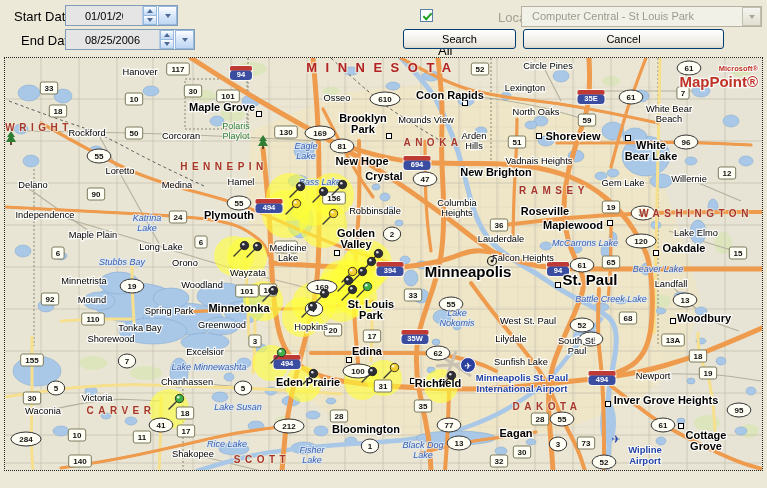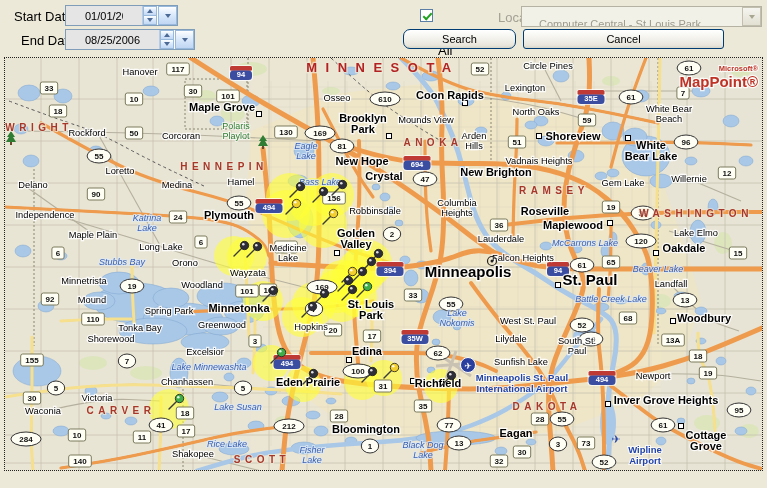--- a/index.html
+++ b/index.html
@@ -11,21 +11,21 @@
   .spinner{width:14px;display:flex;flex-direction:column;border-left:1px solid #b7cbe2;}
   .spin{flex:1;background:linear-gradient(180deg,#fdfeff,#dceafb 45%,#c2d8f4);border:1px solid #98b8dc;display:flex;align-items:center;justify-content:center;}
   .spin+.spin{border-top:none;}
   .arr-up{width:0;height:0;border-left:3px solid transparent;border-right:3px solid transparent;border-bottom:4px solid #4d6a96;}
   .arr-dn{width:0;height:0;border-left:3px solid transparent;border-right:3px solid transparent;border-top:4px solid #4d6a96;}
   .dropbtn{width:17px;margin-left:1px;background:linear-gradient(180deg,#fdfeff,#dceafb 45%,#bfd6f3);border:1px solid #98b8dc;display:flex;align-items:center;justify-content:center;}
   .xpbtn{position:absolute;border:1px solid #003c74;border-radius:3px;background:linear-gradient(180deg,#ffffff 0%,#f5f4ef 40%,#e8e6dc 85%,#d8d5c8 100%);font:11px "Liberation Sans",sans-serif;display:flex;align-items:center;justify-content:center;box-sizing:border-box;}
   .checkbox{position:absolute;width:13px;height:13px;background:#fff;border:1px solid #5a7ea5;box-sizing:border-box;}
   .checkmark{position:absolute;left:2px;top:3px;width:7px;height:3px;border-left:2px solid #21a121;border-bottom:2px solid #21a121;transform:rotate(-47deg);}
   .combo{position:absolute;display:flex;border:1px solid #b5b2a4;background:#f2f1e7;box-sizing:border-box;height:21px;}
-  .combo .val{flex:1;font:11px "Liberation Sans",sans-serif;color:#9d9a8d;padding:3px 17px;white-space:nowrap;overflow:hidden;margin-top:8px;}
+  .combo .val{flex:1;font:11px "Liberation Sans",sans-serif;color:#9d9a8d;padding:3px 10px;white-space:nowrap;overflow:hidden;}
   .combo .dropbtn{background:linear-gradient(180deg,#f5f4ef,#e2e0d2);border:1px solid #c2bfae;margin:0;}
   .combo .arr-dn{border-top-color:#a8a590;}
   #map-frame{position:absolute;left:4px;top:57px;width:759px;height:414px;border:1px dotted #222;box-sizing:border-box;background:#ebe6d4;}
   #map-svg{display:block;}
   text{font-family:"Liberation Sans",sans-serif;}
   .ct{paint-order:stroke;stroke:#ffffff;stroke-opacity:.85;stroke-width:2.4px;fill:#000;}
   .sm{font-size:9.3px;}
   .md{font-size:11px;font-weight:bold;}
   .xl{font-size:15px;font-weight:bold;}
   .lk{font-size:9px;font-style:italic;fill:#3a5fb0;paint-order:stroke;stroke:#dce8f5;stroke-opacity:.8;stroke-width:2px;}
@@ -83,21 +83,21 @@
   <span class="lbl" style="left:438px;top:10px;margin-top:33px;">All</span>
 
   <span class="lbl lbl-dis" style="left:477px;top:10px;">Location</span>
   <div class="combo" style="left:521px;top:6px;width:241px;">
     <div class="val">Computer Central - St Louis Park</div>
     <div class="dropbtn">
         <div class="arr-dn"></div>
       </div>
   </div>
 
-  <div class="xpbtn" style="left:403px;top:29px;width:113px;height:20px;border-radius:7px;">Search</div>
+  <div class="xpbtn" style="left:403px;top:29px;width:113px;height:20px;">Search</div>
   <div class="xpbtn" style="left:523px;top:29px;width:201px;height:20px;">Cancel</div>
 
   <div id="map-frame">
     <svg id="map-svg" width="757" height="412" viewBox="4 57 757 412">
         <rect x="4" y="57" width="757" height="413" fill="#ebe6d4"></rect>
         <rect x="4" y="57" width="246" height="413" fill="#e7e3d6" opacity="0.55"></rect>
         <rect x="660" y="57" width="101" height="413" fill="#e4e1d6" opacity="0.55"></rect>
         <path d="M250,130 L340,92 L430,82 L505,92 L565,112 L625,142 L662,182 L682,240 L700,300 L682,358 L640,398 L565,428 L480,443 L400,438 L338,420 L298,392 L270,342 L255,282 L245,200 Z" fill="#f3e6bd" opacity="0.55"></path>
         <ellipse cx="250" cy="68" rx="16" ry="7" fill="#dde5bd"></ellipse>
         <ellipse cx="232" cy="112" rx="12" ry="9" fill="#dde5bd"></ellipse>

